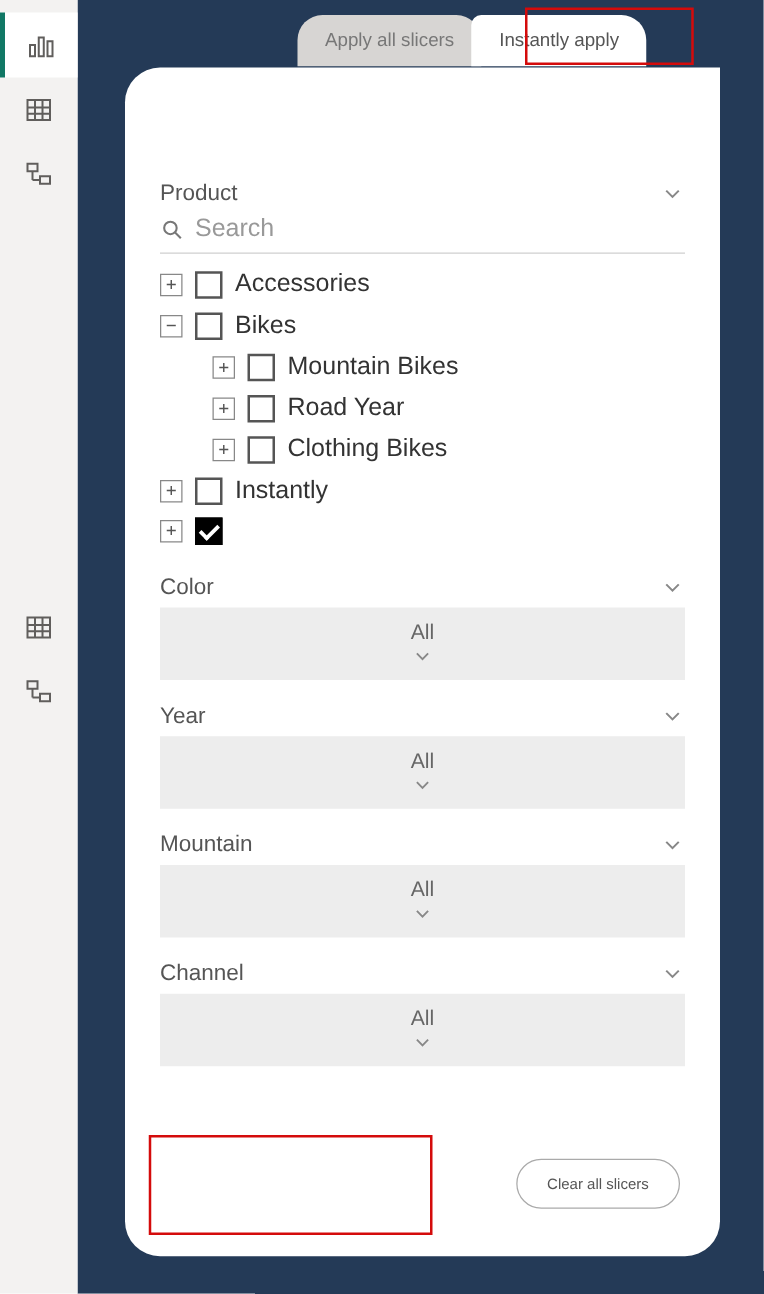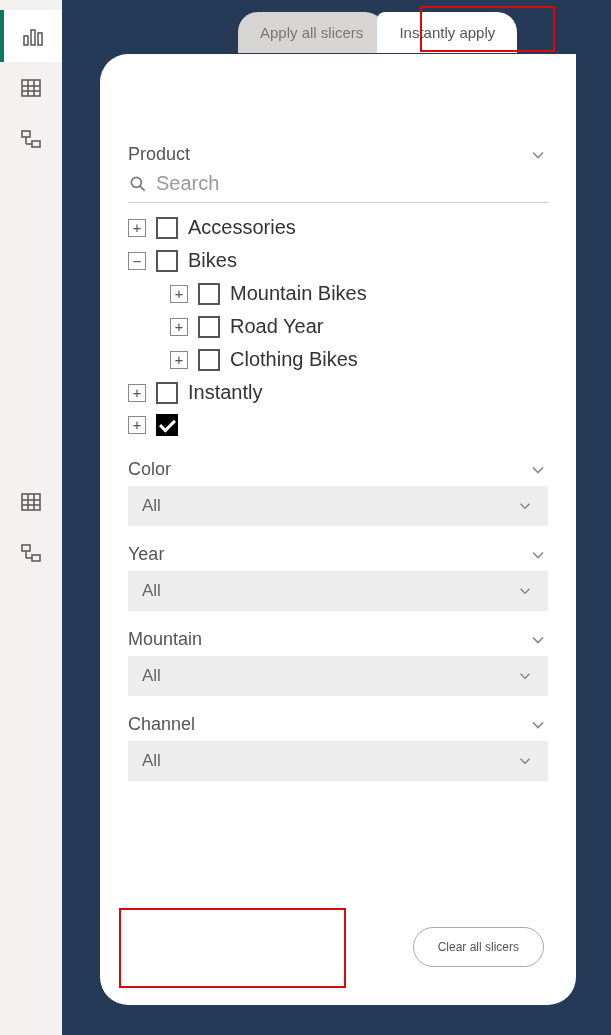--- a/index.html
+++ b/index.html
@@ -161,20 +161,21 @@
   .dd-select {
     background: #ededed;
     padding: 10px 14px;
     display: flex;
     align-items: center;
     justify-content: space-between;
     font-size: 17px;
     color: #666;
     cursor: pointer;
     margin-top: 6px;
+    flex-direction: column;
   }
 
   .clear-btn {
     position: absolute;
     right: 32px;
     bottom: 38px;
     border: 1px solid #aaa;
     background: #fff;
     border-radius: 999px;
     padding: 12px 24px;

